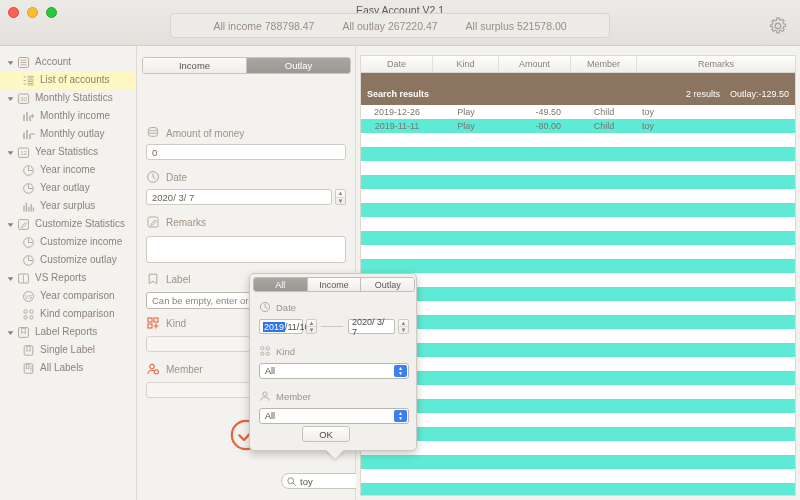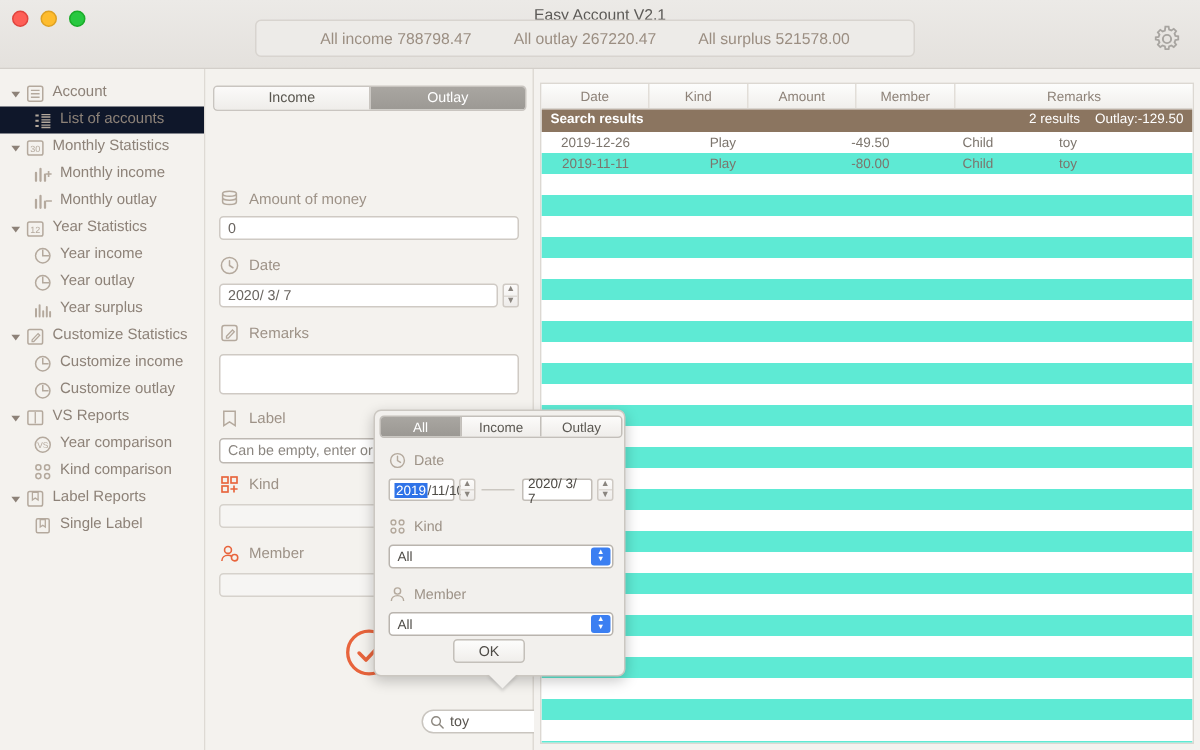--- a/index.html
+++ b/index.html
@@ -75,21 +75,21 @@
     height: 18px;
     display: flex; align-items: center;
     font-size: 10px;
     color: #8d8278;
     cursor: default;
     white-space: nowrap;
   }
   .nav-item.group { padding-left: 6px; }
   .nav-item.child { padding-left: 22px; }
   .nav-item.selected {
-    background: #0f172a;
+    background: #fef9c3;
   }
   .disclosure {
     width: 9px; height: 9px; margin-right: 2px;
     flex: 0 0 auto;
     display: inline-block;
   }
   .nav-icon {
     width: 13px; height: 13px;
     margin-right: 5px;
     flex: 0 0 auto;
@@ -249,36 +249,35 @@
     height: 100%;
   }
   .th.last { border-right: none; }
   .col-date   { width: 72px; }
   .col-kind   { width: 66px; }
   .col-amount { width: 72px; }
   .col-member { width: 66px; }
   .col-remark { flex: 1; }
 
   .banner {
-    display: flex; align-items: flex-end;
+    display: flex; align-items: flex-start;
     height: 15px;
     background: #8b7560;
     color: #ffffff;
     font-size: 9px;
-    padding: 4px 6px;
+    padding: 16px 6px;
   }
   .banner .b-left { font-weight: bold; }
   .banner .b-right { margin-left: auto; display: flex; gap: 10px; }
 
   .trow {
     display: flex;
     height: 14px;
     font-size: 9px;
     color: #7c756d;
-    gap: 16px;
   }
   .trow.odd  { background: #ffffff; }
   .trow.even { background: #5eead4; }
   .td { display: flex; align-items: center; height: 100%; padding: 0 5px; }
   .td.c-date   { width: 72px; justify-content: center; }
   .td.c-kind   { width: 66px; justify-content: center; }
   .td.c-amount { width: 72px; justify-content: flex-end; padding-right: 10px; }
   .td.c-member { width: 66px; justify-content: center; }
   .td.c-remark { flex: 1; justify-content: flex-start; }
 
@@ -533,20 +532,28 @@
               <path d="M4.6 2.2h3.8v5.2L6.5 6l-1.9 1.4z" fill="none" stroke="#b4a99d" stroke-width=".85"></path>
             </svg></span>
           <span class="nav-label">Label Reports</span>
         </div>
         <div class="nav-item child">
           <span class="nav-icon"><svg viewBox="0 0 13 13" width="13" height="13">
               <rect x="2.2" y="1.8" width="8.6" height="9.4" rx="1" fill="none" stroke="#b4a99d" stroke-width="1"></rect>
               <path d="M4.8 2.4h3.4v5L6.5 6.2 4.8 7.4z" fill="none" stroke="#b4a99d" stroke-width=".85"></path>
             </svg></span>
           <span class="nav-label">Single Label</span>
+        </div>
+        <div class="nav-item child">
+          <span class="nav-icon"><svg viewBox="0 0 13 13" width="13" height="13">
+              <rect x="2.2" y="1.8" width="8.6" height="9.4" rx="1" fill="none" stroke="#b4a99d" stroke-width="1"></rect>
+              <path d="M4.4 2.4h2.6v4.6L5.7 6 4.4 7z" fill="none" stroke="#b4a99d" stroke-width=".85"></path>
+              <path d="M8.2 4.4h2.2M8.2 6.3h2.2M8.2 8.2h2.2" stroke="#b4a99d" stroke-width=".8"></path>
+            </svg></span>
+          <span class="nav-label">All Labels</span>
         </div>
       </div>
   </div>
 
   <div class="form-panel">
 
     <div class="seg-control">
       <div class="seg">Income</div>
       <div class="seg active">Outlay</div>
     </div>

